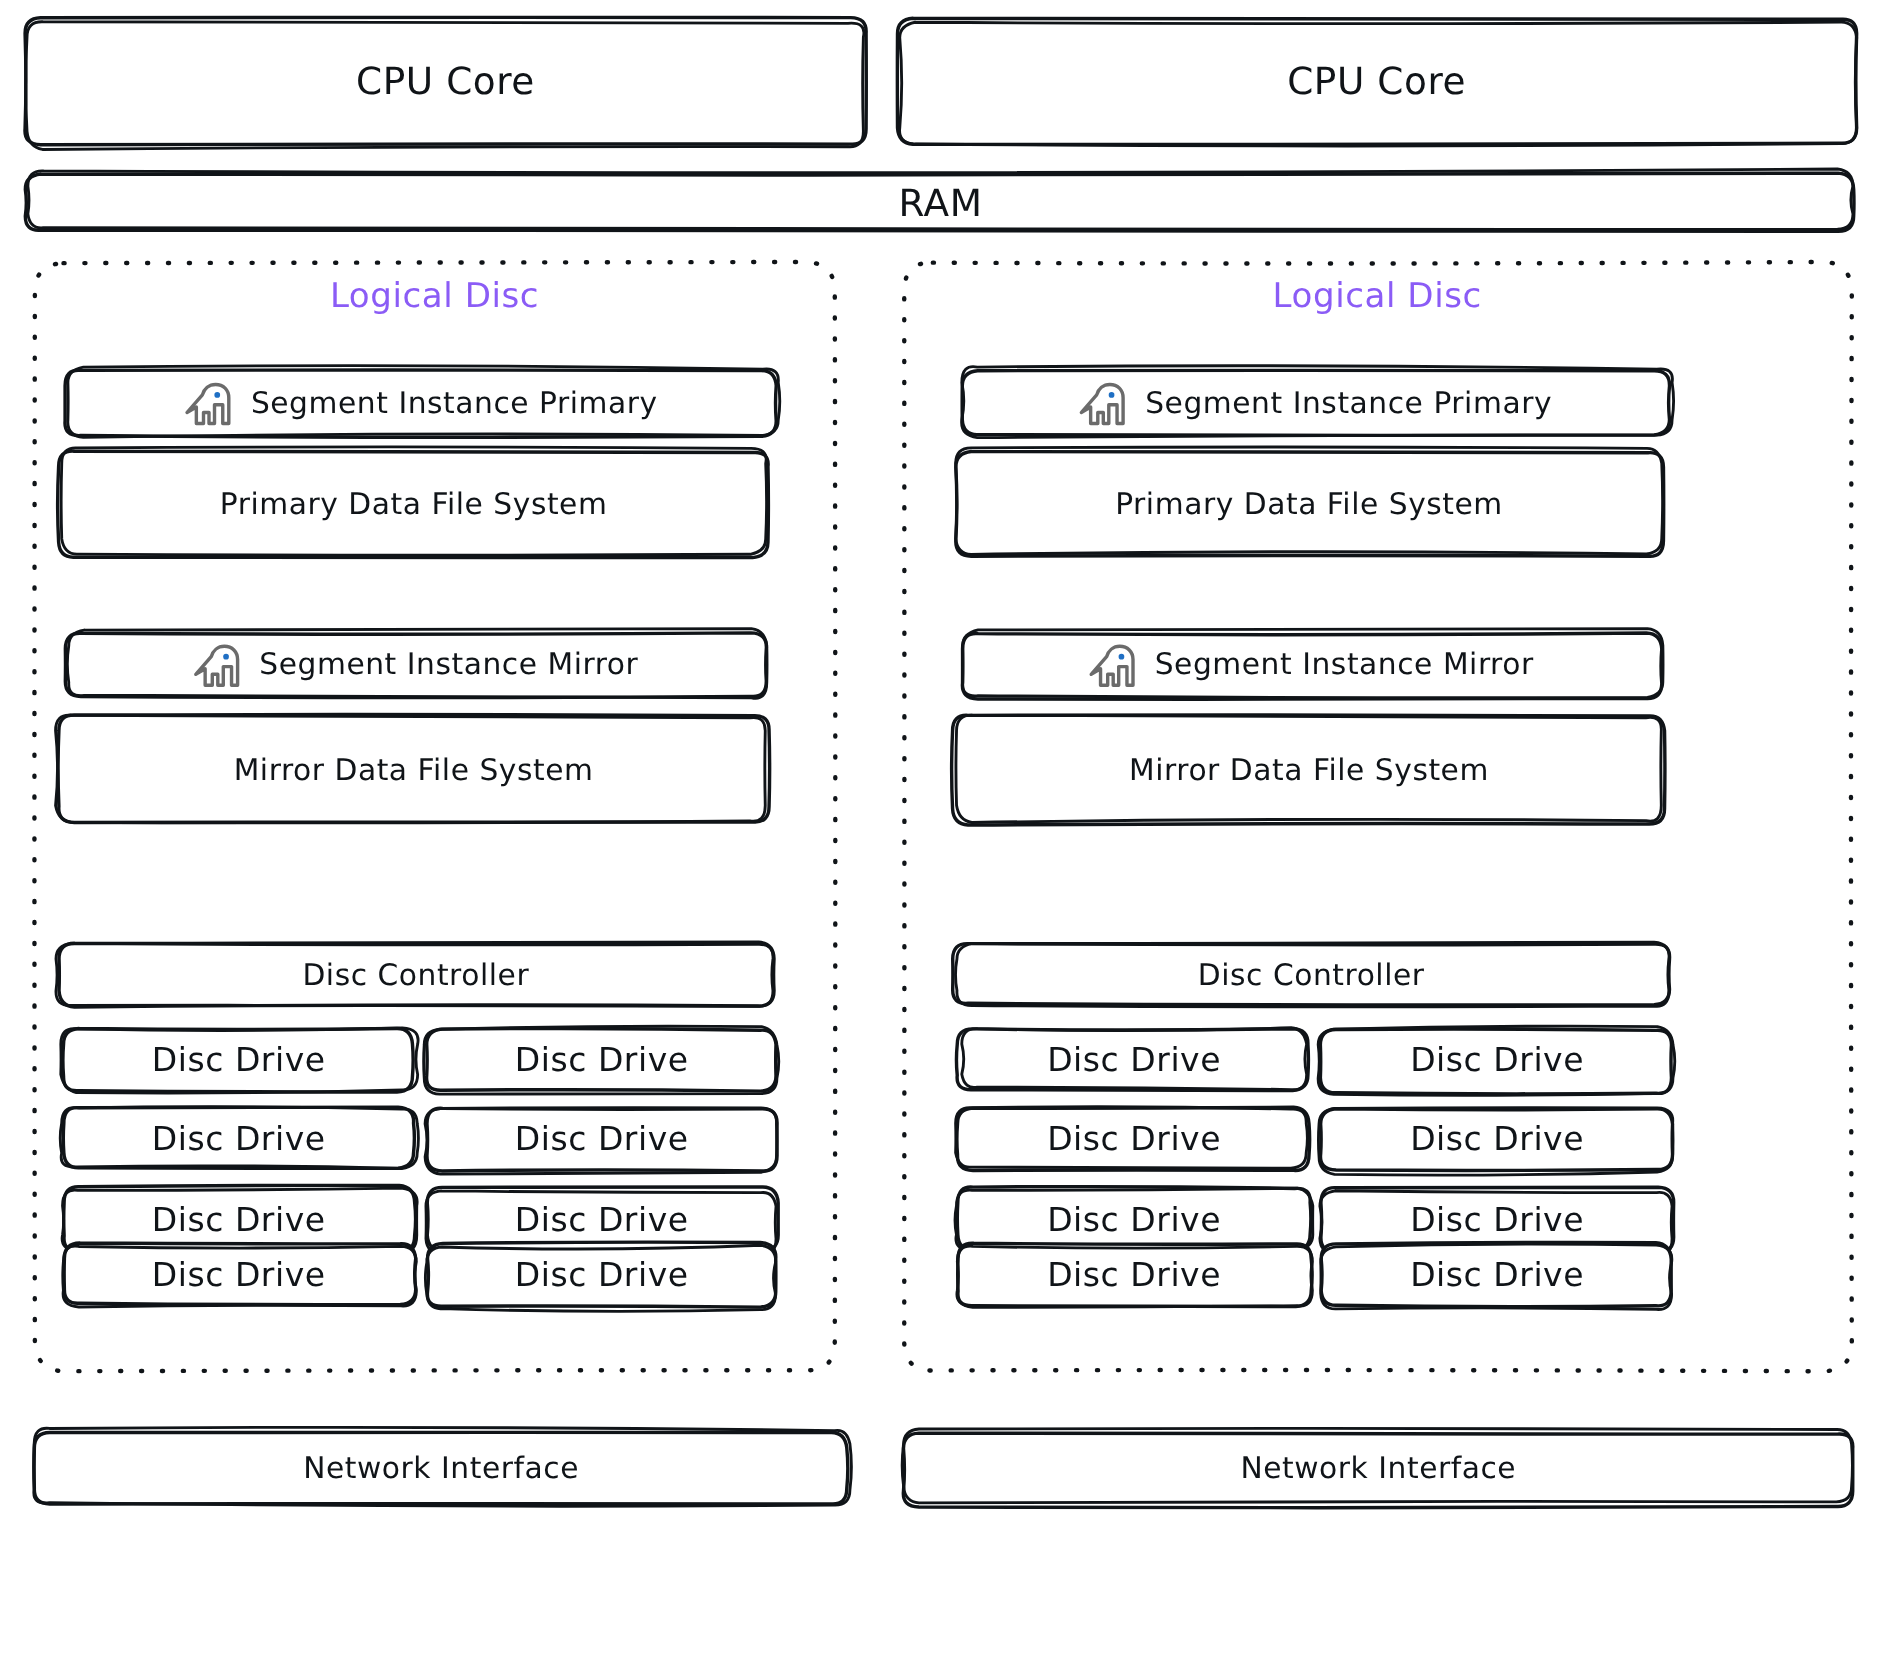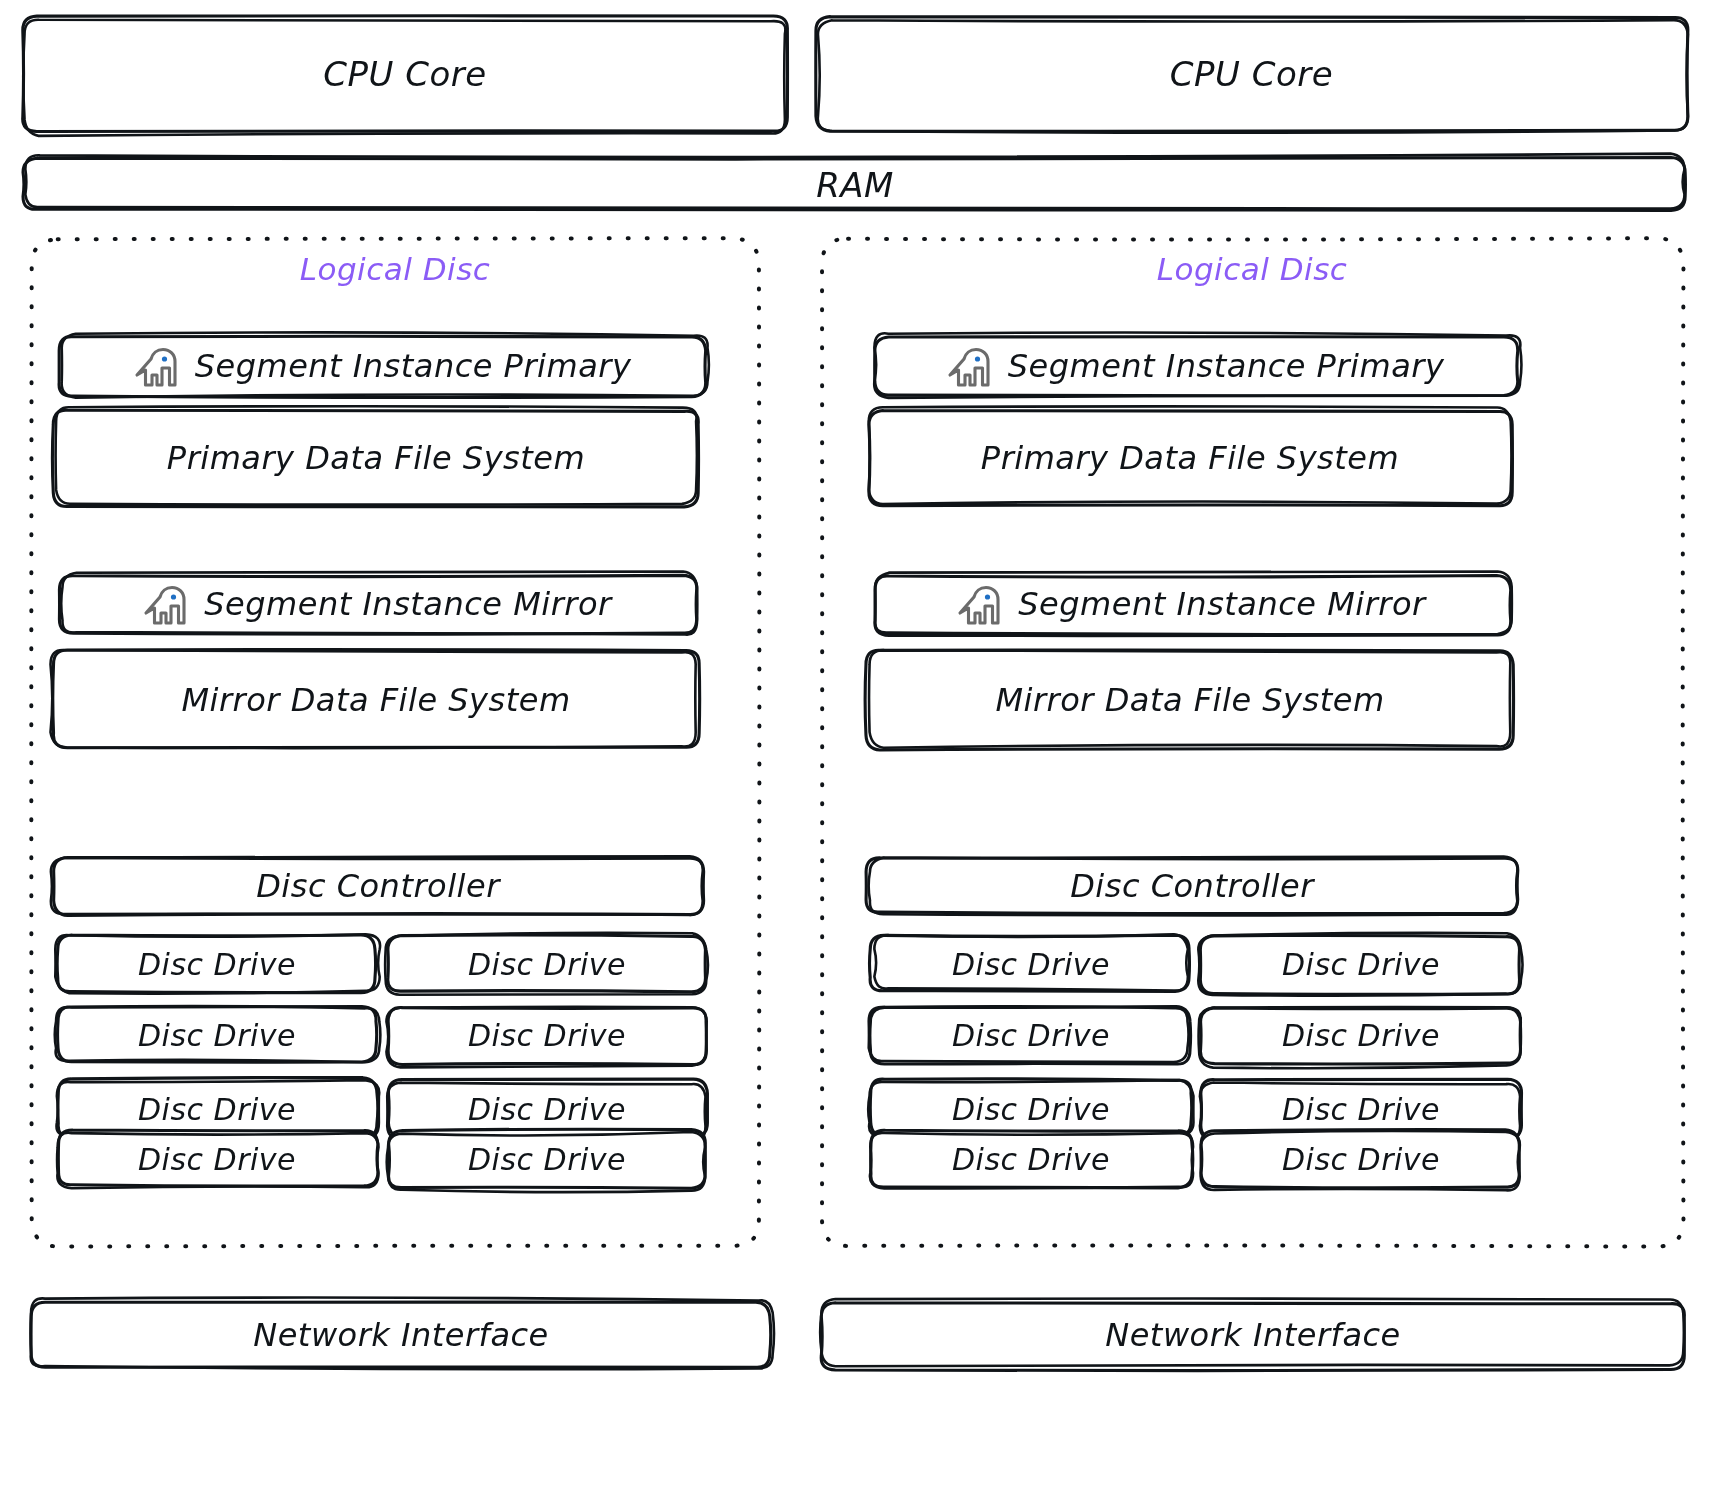--- a/index.html
+++ b/index.html
@@ -12,21 +12,20 @@
     height: 1507px;
     font-family: "DejaVu Sans", sans-serif;
     position: relative;
     overflow: hidden;
   }
 
   #stage {
     position: relative;
     width: 1714px;
     height: 1507px;
-    font-style: italic;
   }
 
   
   .node {
     position: absolute;
     box-sizing: border-box;
     display: flex;
     align-items: center;
     justify-content: center;
   }
@@ -45,21 +44,21 @@
     color: #101418;
     letter-spacing: 0.5px;
     white-space: nowrap;
     text-align: center;
     font-family: "DejaVu Sans", sans-serif;
     font-weight: 400;
   }
 
   
   .t-lg  .label { font-size: 34px; }
-  .t-md  .label { font-size: 32px; }
+  .t-md  .label { font-size: 27px; }
   .t-sm  .label { font-size: 30px; }
 
   
   .group {
     position: absolute;
     box-sizing: border-box;
   }
   .group > svg.sketch {
     position: absolute;
     left: 0; top: 0;

